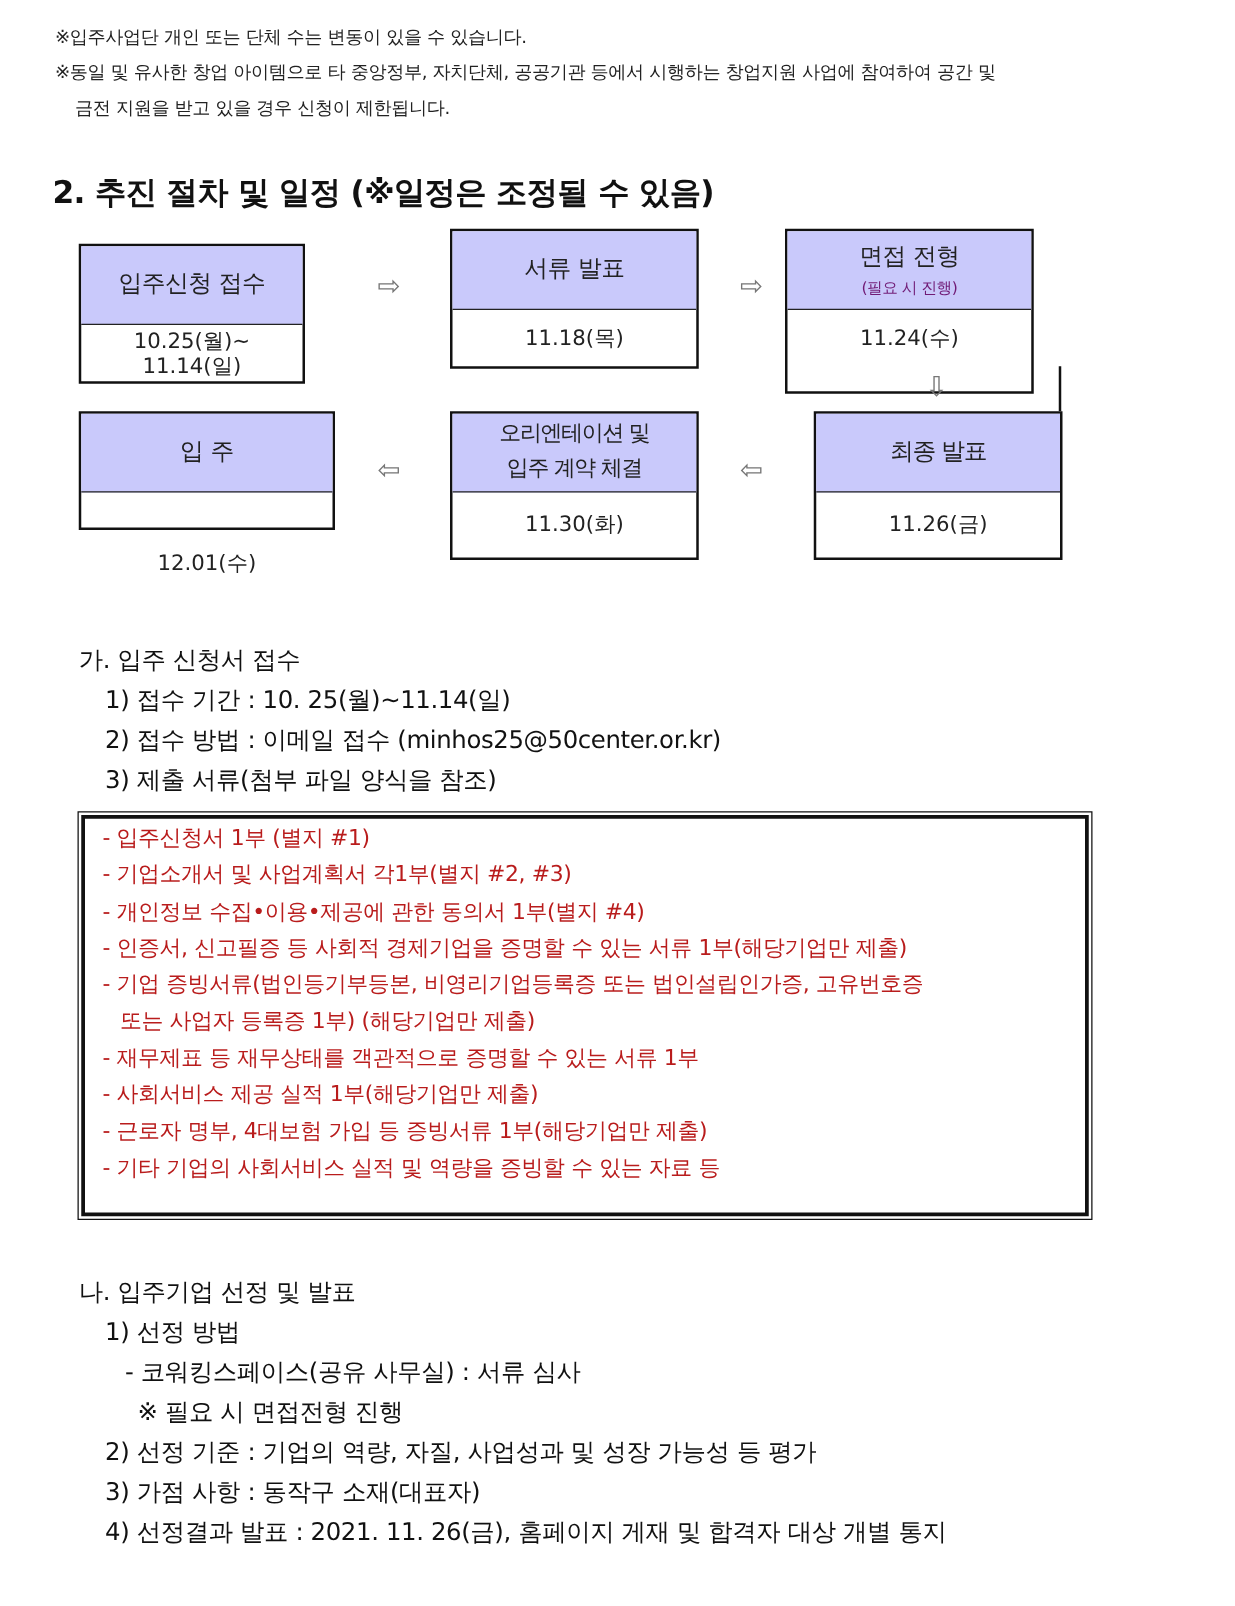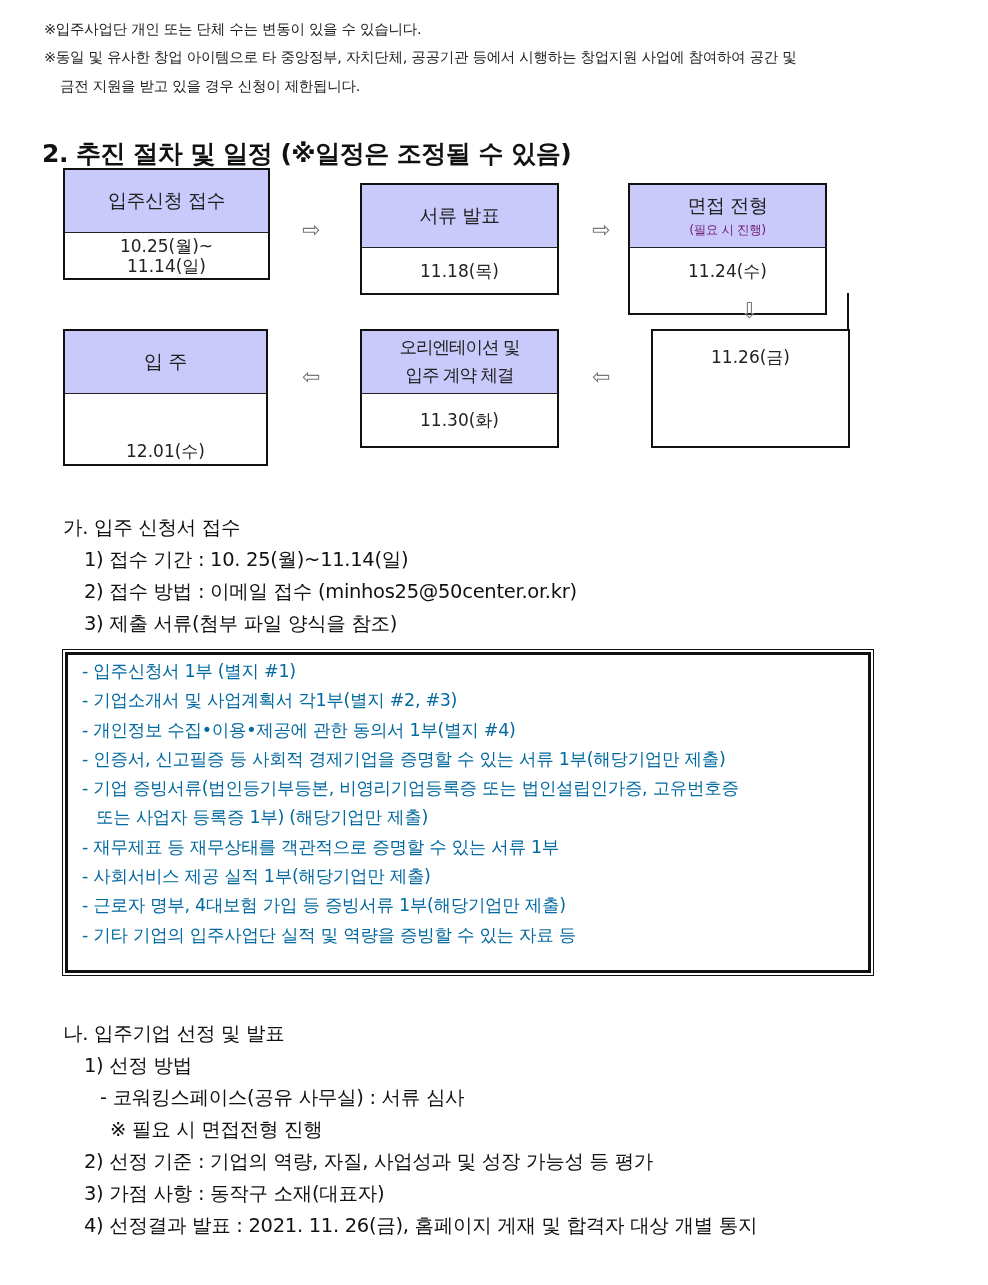--- a/index.html
+++ b/index.html
@@ -26,33 +26,33 @@
   .arrow { position: absolute; font-size: 22px; color: #777; line-height: 1; }
   .vline { position: absolute; background: #111; }
   .body-text { font-size: 19.5px; letter-spacing: -0.3px; color: #111; white-space: nowrap; }
   .doc-box {
     position: absolute; left: 62px; top: 649px; width: 812px; height: 327px;
     border: 1px solid #111; box-sizing: border-box; padding: 2px;
   }
   .doc-box-inner {
     border: 3px solid #111; height: 100%; box-sizing: border-box; padding: 2px 0 0 14px;
   }
-  .doc-item { font-size: 17.5px; letter-spacing: -0.3px; line-height: 29.3px; color: #0369a1; white-space: nowrap; }
+  .doc-item { font-size: 17.5px; letter-spacing: -0.3px; line-height: 29.3px; color: #b91c1c; white-space: nowrap; }
   .doc-item.cont { padding-left: 14px; }
 </style>
 </head>
 <body>
 
 <div class="abs note" style="left:44px; top:20px;">※입주사업단 개인 또는 단체 수는 변동이 있을 수 있습니다.</div>
 <div class="abs note" style="left:44px; top:48px;text-align:right;">※동일 및 유사한 창업 아이템으로 타 중앙정부, 자치단체, 공공기관 등에서 시행하는 창업지원 사업에 참여하여 공간 및</div>
 <div class="abs note" style="left:60px; top:77px;">금전 지원을 받고 있을 경우 신청이 제한됩니다.</div>
 
 <div class="abs section-title" style="left:42px; top:137px;">2. 추진 절차 및 일정 (※일정은 조정될 수 있음)</div>
 
-<div class="box" style="left:63px; top:168px; width:207px; height:112px;">
+<div class="box" style="left:63px; top:195px; width:181px; height:112px;">
   <div class="hd">
       <span>입주신청 접수</span>
     </div>
   <div class="bd" style="height:46px;">
     <span>10.25(월)~</span>
     <span>11.14(일)</span>
   </div>
 </div>
 <div class="arrow" style="left:302px; top:219px;">⇨</div>
 
@@ -68,58 +68,61 @@
   <div class="hd">
     <span>면접 전형</span>
     <span class="sub">(필요 시 진행)</span>
   </div>
   <div class="bd" style="height:46px;">11.24(수)</div>
 </div>
 
 <div class="vline" style="left:847px; top:293px; width:2px; height:38px;"></div>
 <div class="arrow" style="left:740px; top:300px;">⇩</div>
 
-<div class="box" style="left:63px; top:329px; width:205px; height:137px;">
+<div class="box" style="left:63px; top:329px; width:205px; height:95px;">
   <div class="hd">
       <span>입 주</span>
     </div>
   <div class="bd" style="height:53px;margin-top:31px;">12.01(수)</div>
 </div>
 <div class="arrow" style="left:302px; top:366px;">⇦</div>
 
 <div class="box" style="left:360px; top:329px; width:199px; height:119px;">
   <div class="hd" style="font-size:17.5px; letter-spacing:-1px;">
     <span>오리엔테이션 및</span>
     <span style="margin-top:6px;">입주 계약 체결</span>
   </div>
   <div class="bd" style="height:53px;">11.30(화)</div>
 </div>
 <div class="arrow" style="left:592px; top:366px;">⇦</div>
 
 <div class="box" style="left:651px; top:329px; width:199px; height:119px;">
+  <div class="hd" style="letter-spacing:-1px;">
+      <span>최종 발표</span>
+    </div>
   <div class="bd" style="height:53px;">11.26(금)</div>
 </div>
 
 <div class="abs body-text" style="left:63px; top:514px;">가. 입주 신청서 접수</div>
 <div class="abs body-text" style="left:84px; top:546px;">1) 접수 기간 : 10. 25(월)~11.14(일)</div>
 <div class="abs body-text" style="left:84px; top:578px;">2) 접수 방법 : 이메일 접수 (minhos25@50center.or.kr)</div>
 <div class="abs body-text" style="left:84px; top:610px;">3) 제출 서류(첨부 파일 양식을 참조)</div>
 
 <div class="doc-box">
   <div class="doc-box-inner">
     <div class="doc-item">- 입주신청서 1부 (별지 #1)</div>
     <div class="doc-item">- 기업소개서 및 사업계획서 각1부(별지 #2, #3)</div>
     <div class="doc-item">- 개인정보 수집•이용•제공에 관한 동의서 1부(별지 #4)</div>
     <div class="doc-item">- 인증서, 신고필증 등 사회적 경제기업을 증명할 수 있는 서류 1부(해당기업만 제출)</div>
     <div class="doc-item">- 기업 증빙서류(법인등기부등본, 비영리기업등록증 또는 법인설립인가증, 고유번호증</div>
     <div class="doc-item cont">또는 사업자 등록증 1부) (해당기업만 제출)</div>
     <div class="doc-item">- 재무제표 등 재무상태를 객관적으로 증명할 수 있는 서류 1부</div>
     <div class="doc-item">- 사회서비스 제공 실적 1부(해당기업만 제출)</div>
     <div class="doc-item">- 근로자 명부, 4대보험 가입 등 증빙서류 1부(해당기업만 제출)</div>
-    <div class="doc-item">- 기타 기업의 입주사업단 실적 및 역량을 증빙할 수 있는 자료 등</div>
+    <div class="doc-item">- 기타 기업의 사회서비스 실적 및 역량을 증빙할 수 있는 자료 등</div>
   </div>
 </div>
 
 <div class="abs body-text" style="left:63px; top:1020px;">나. 입주기업 선정 및 발표</div>
 <div class="abs body-text" style="left:84px; top:1052px;">1) 선정 방법</div>
 <div class="abs body-text" style="left:100px; top:1084px;">- 코워킹스페이스(공유 사무실) : 서류 심사</div>
 <div class="abs body-text" style="left:110px; top:1116px;">※ 필요 시 면접전형 진행</div>
 <div class="abs body-text" style="left:84px; top:1148px;">2) 선정 기준 : 기업의 역량, 자질, 사업성과 및 성장 가능성 등 평가</div>
 <div class="abs body-text" style="left:84px; top:1180px;">3) 가점 사항 : 동작구 소재(대표자)</div>
 <div class="abs body-text" style="left:84px; top:1212px;">4) 선정결과 발표 : 2021. 11. 26(금), 홈페이지 게재 및 합격자 대상 개별 통지</div>

